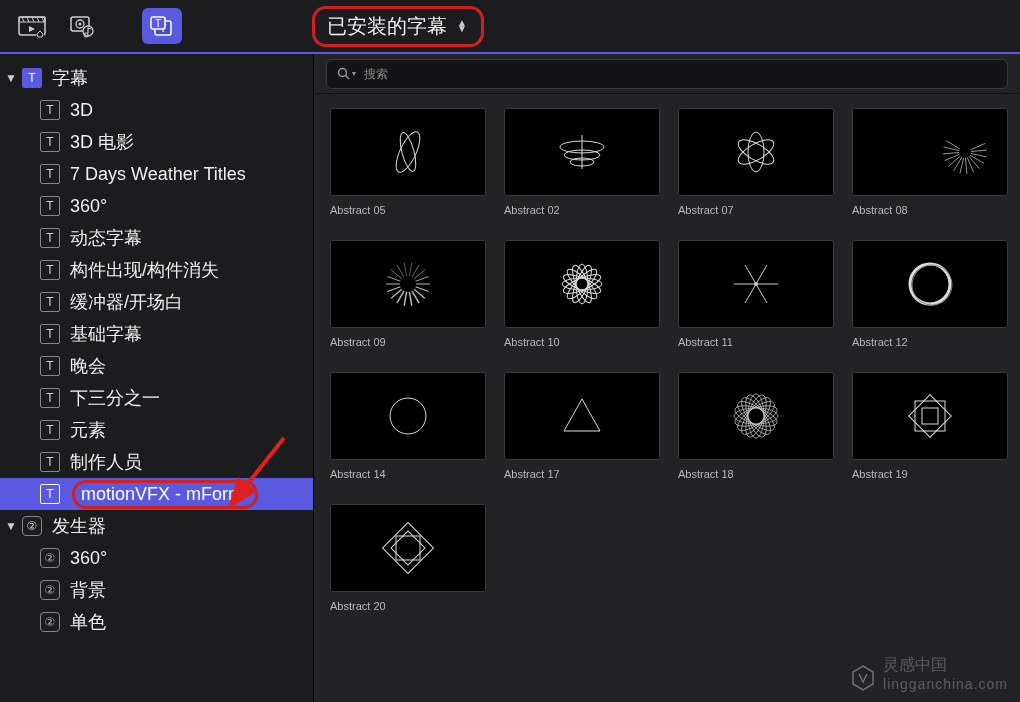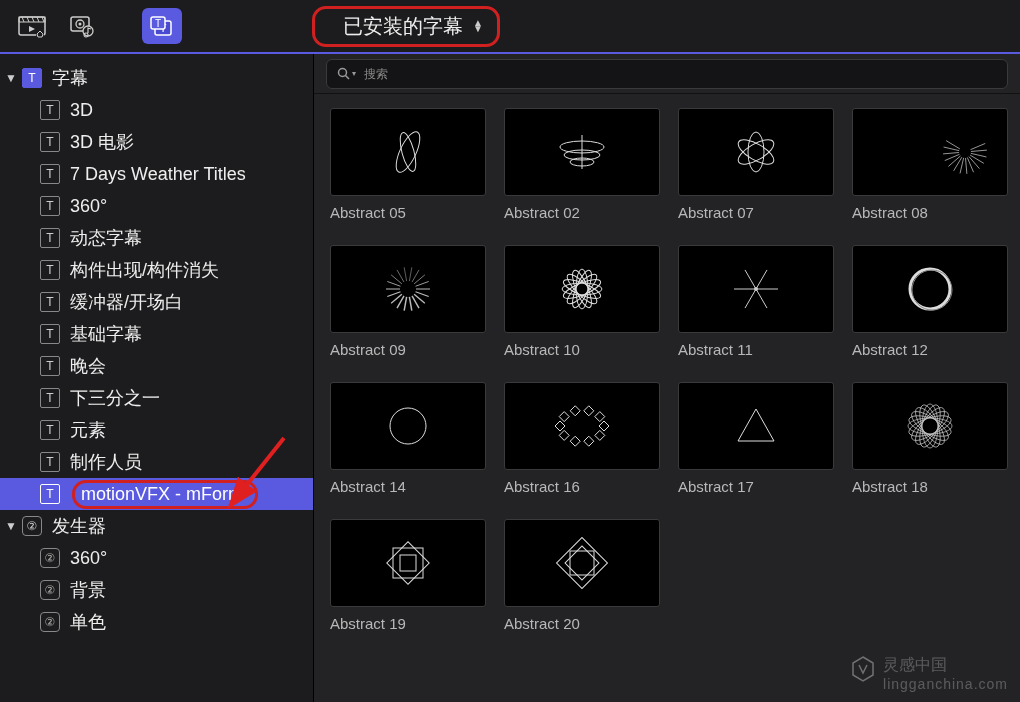--- a/index.html
+++ b/index.html
@@ -4,21 +4,21 @@
 <style>
   * { box-sizing: border-box; margin: 0; padding: 0; }
   html, body { width: 1020px; height: 702px; background: #1c1c1e; color: #ddd; font-family: -apple-system, "Helvetica Neue", Arial, sans-serif; font-size: 18px; overflow: hidden; }
   .app { display: flex; flex-direction: column; height: 100%; }
   .topbar { height: 54px; display: flex; align-items: center; padding: 0 12px; gap: 10px; border-bottom: 2px solid #5a5ae0; }
   .topbar .spacer { flex: 0 0 20px; }
   .tab-btn { width: 40px; height: 36px; border-radius: 6px; display: flex; align-items: center; justify-content: center; cursor: pointer; }
   .tab-btn.active { background: #5a5ae0; }
   .tab-btn svg { display: block; }
   .dropdown-wrap { margin-left: 120px; position: relative; }
-  .dropdown { border: 3px solid #d02020; border-radius: 14px; padding: 4px 14px 4px 28px; display: flex; align-items: center; gap: 10px; cursor: pointer; }
+  .dropdown { border: 3px solid #d02020; border-radius: 14px; padding: 4px 14px 4px 12px; display: flex; align-items: center; gap: 10px; cursor: pointer; }
   .dropdown-label { color: #eee; font-size: 20px; }
   .chevrons { display: flex; flex-direction: column; line-height: 6px; font-size: 10px; color: #ccc; }
   .main { flex: 1; display: flex; min-height: 0; }
   .sidebar { width: 313px; background: #1c1c1e; overflow-y: auto; padding-top: 8px; }
   .tree-row { display: flex; align-items: center; height: 32px; font-size: 18px; color: #eee; cursor: pointer; white-space: nowrap; }
   .tree-row.cat { font-weight: 400; }
   .tri { width: 14px; display: inline-flex; justify-content: center; color: #ccc; font-size: 12px; margin-left: 4px; }
   .t-icon { width: 20px; height: 20px; border: 1px solid #888; display: inline-flex; align-items: center; justify-content: center; font-size: 12px; color: #ccc; margin: 0 10px 0 4px; flex-shrink: 0; border-radius: 2px; }
   .t-icon.cat-icon { background: #5a5ae0; border-color: #5a5ae0; color: #fff; }
   .g-icon { width: 20px; height: 20px; border: 1px solid #888; border-radius: 4px; display: inline-flex; align-items: center; justify-content: center; font-size: 12px; color: #aaa; margin: 0 10px 0 4px; flex-shrink: 0; }
@@ -32,23 +32,23 @@
   .search-box { flex: 1; background: #141416; border: 1px solid #3a3a3d; border-radius: 6px; height: 30px; display: flex; align-items: center; padding: 0 10px; gap: 8px; }
   .search-box input { background: transparent; border: none; outline: none; color: #ccc; font-size: 12px; flex: 1; }
   .search-box input::placeholder { color: #888; }
   .search-icon { color: #999; font-size: 15px; display: flex; align-items: center; }
   .search-icon .tiny-tri { font-size: 8px; margin-left: 1px; }
   .grid-wrap { flex: 1; overflow-y: auto; padding: 14px 4px 14px 16px; }
   .grid { display: grid; grid-template-columns: repeat(4, 156px); gap: 24px 18px; }
   .item { display: flex; flex-direction: column; gap: 8px; cursor: pointer; }
   .thumb { width: 156px; height: 88px; background: #000; border: 1px solid #3a3a3d; border-radius: 3px; display: flex; align-items: center; justify-content: center; }
   .thumb svg { display: block; }
-  .item-label { font-size: 15px; color: #b8b8b8; }
+  .item-label { font-size: 11px; color: #b8b8b8; }
   .arrow-annot { position: absolute; pointer-events: none; }
-  .watermark { position: absolute; right: 12px; bottom: 10px; color: rgba(255,255,255,0.25); font-size: 16px; display: flex; align-items: flex-start; gap: 6px; pointer-events: none; }
+  .watermark { position: absolute; right: 12px; bottom: 10px; color: rgba(255,255,255,0.25); font-size: 16px; display: flex; align-items: flex-end; gap: 6px; pointer-events: none; }
   .watermark .sub { font-size: 14px; letter-spacing: 1px; }
   .watermark svg { opacity: 0.35; }
   ::-webkit-scrollbar { width: 0; height: 0; }
 </style>
 </head>
 <body>
 
 <div class="app">
   <div class="topbar">
     <div class="tab-btn">
@@ -301,37 +301,20 @@
               <div class="thumb">
                 <svg width="120" height="70" viewBox="0 0 120 70">
                   <circle cx="60" cy="35" r="18" fill="none" stroke="#ddd" stroke-width="1"></circle>
                 </svg>
               </div>
               <div class="item-label">Abstract 14</div>
             </div>
             <div class="item">
               <div class="thumb">
                 <svg width="120" height="70" viewBox="0 0 120 70">
-                  <path d="M77 35 L82 30 L87 35 L82 40 Z" fill="none" stroke="#ddd" stroke-width="1"></path>
-                  <path d="M72.79837387624885 44.404564036679574 L77.79837387624885 39.404564036679574 L82.79837387624885 44.404564036679574 L77.79837387624885 49.404564036679574 Z" fill="none" stroke="#ddd" stroke-width="1"></path>
-                  <path d="M61.798373876248846 50.21690426072246 L66.79837387624885 45.21690426072246 L71.79837387624885 50.21690426072246 L66.79837387624885 55.21690426072246 Z" fill="none" stroke="#ddd" stroke-width="1"></path>
-                  <path d="M48.20162612375116 50.21690426072246 L53.20162612375116 45.21690426072246 L58.20162612375116 50.21690426072246 L53.20162612375116 55.21690426072246 Z" fill="none" stroke="#ddd" stroke-width="1"></path>
-                  <path d="M37.201626123751154 44.404564036679574 L42.201626123751154 39.404564036679574 L47.201626123751154 44.404564036679574 L42.201626123751154 49.404564036679574 Z" fill="none" stroke="#ddd" stroke-width="1"></path>
-                  <path d="M33 35 L38 30 L43 35 L38 40 Z" fill="none" stroke="#ddd" stroke-width="1"></path>
-                  <path d="M37.201626123751154 25.595435963320433 L42.201626123751154 20.595435963320433 L47.201626123751154 25.595435963320433 L42.201626123751154 30.595435963320433 Z" fill="none" stroke="#ddd" stroke-width="1"></path>
-                  <path d="M48.201626123751154 19.78309573927754 L53.201626123751154 14.783095739277542 L58.201626123751154 19.78309573927754 L53.201626123751154 24.78309573927754 Z" fill="none" stroke="#ddd" stroke-width="1"></path>
-                  <path d="M61.79837387624883 19.78309573927754 L66.79837387624883 14.783095739277542 L71.79837387624883 19.78309573927754 L66.79837387624883 24.78309573927754 Z" fill="none" stroke="#ddd" stroke-width="1"></path>
-                  <path d="M72.79837387624885 25.595435963320426 L77.79837387624885 20.595435963320426 L82.79837387624885 25.595435963320426 L77.79837387624885 30.595435963320426 Z" fill="none" stroke="#ddd" stroke-width="1"></path>
-                </svg>
-              </div>
-              <div class="item-label">Abstract 16</div>
-            </div>
-            <div class="item">
-              <div class="thumb">
-                <svg width="120" height="70" viewBox="0 0 120 70">
                   <path d="M 60 18 L 78 50 L 42 50 Z" fill="none" stroke="#ddd" stroke-width="1"></path>
                 </svg>
               </div>
               <div class="item-label">Abstract 17</div>
             </div>
             <div class="item">
               <div class="thumb">
                 <svg width="120" height="70" viewBox="0 0 120 70">
                   <ellipse cx="60" cy="35" rx="22" ry="8" transform="rotate(0 60 35)" fill="none" stroke="#ccc" stroke-width="0.7"></ellipse>
                   <ellipse cx="60" cy="35" rx="22" ry="8" transform="rotate(18 60 35)" fill="none" stroke="#ccc" stroke-width="0.7"></ellipse>

